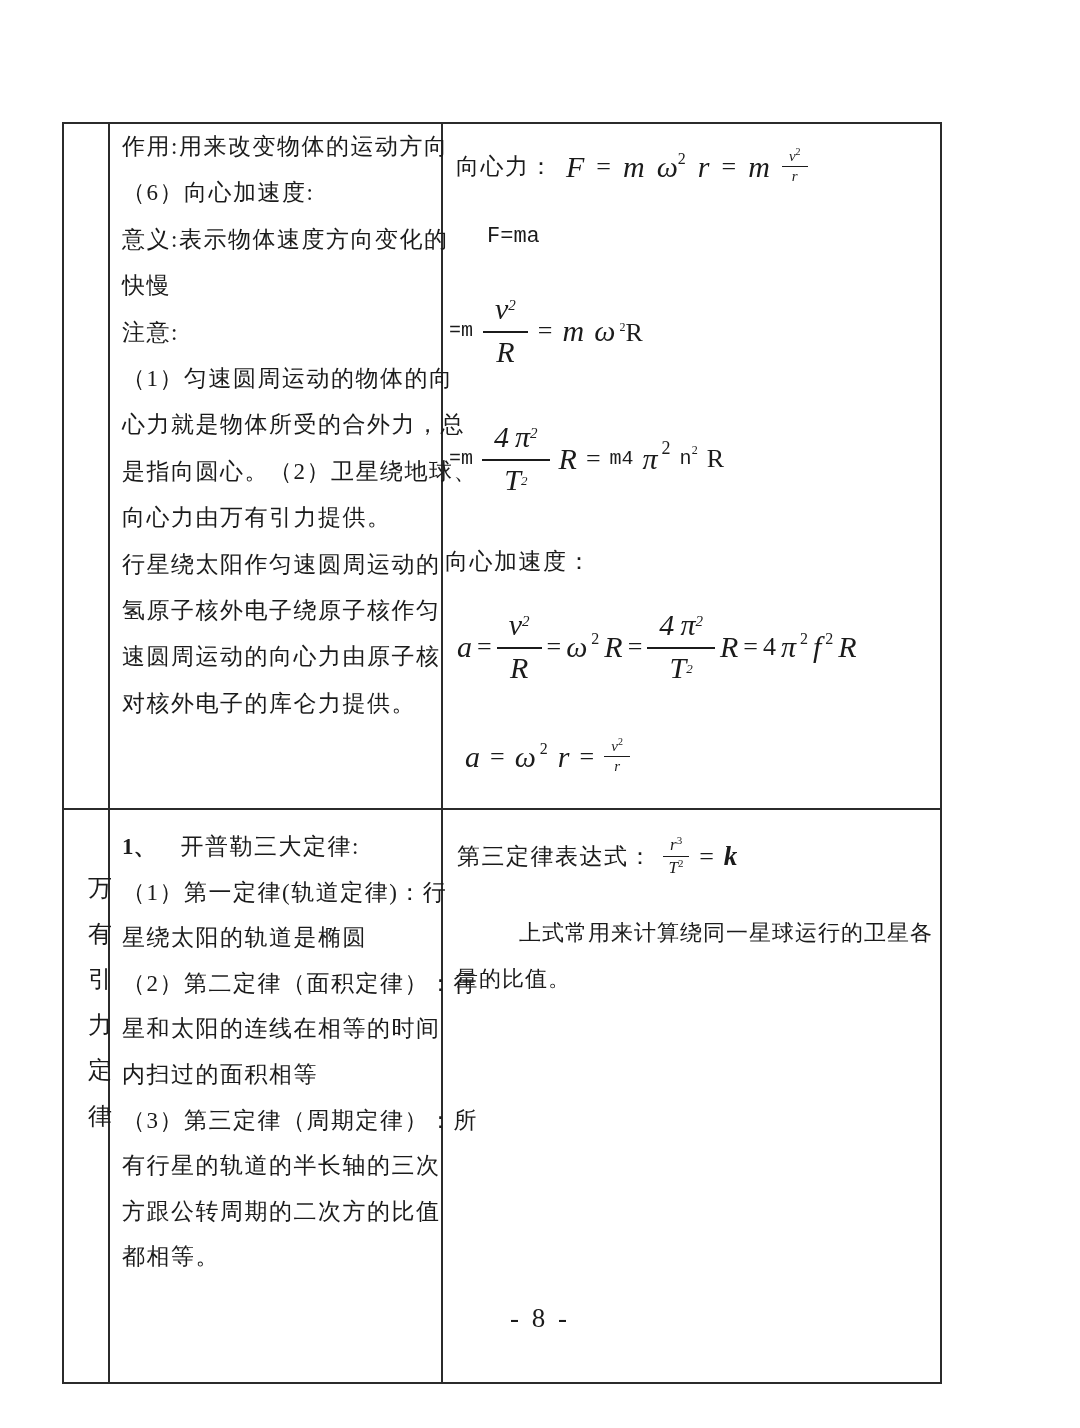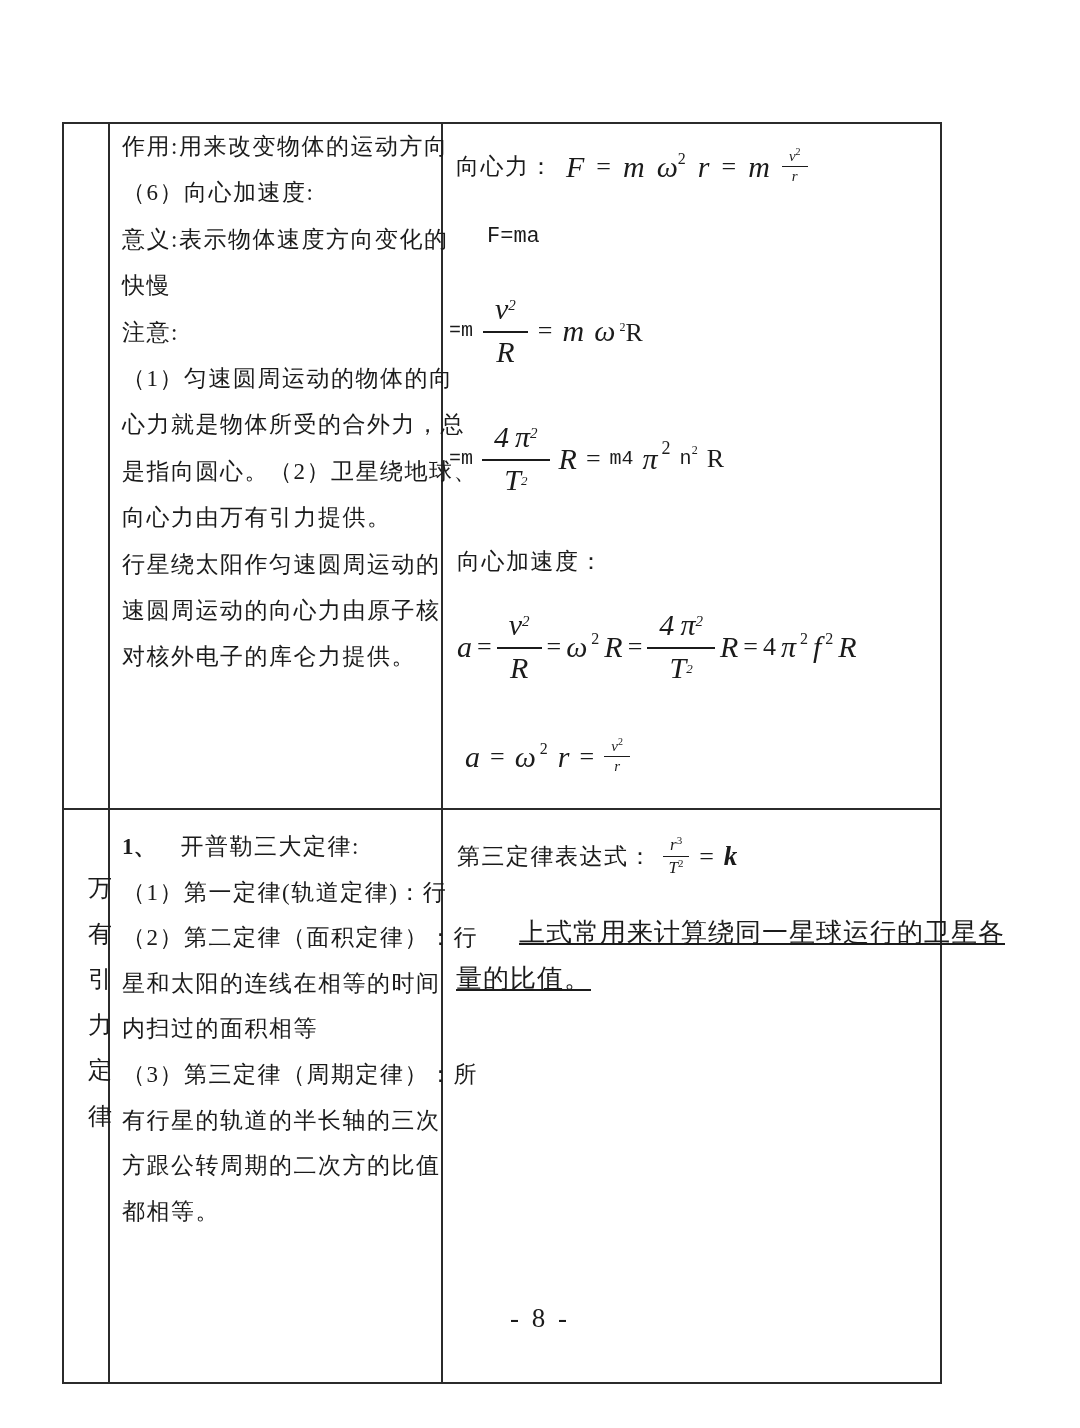--- a/index.html
+++ b/index.html
@@ -64,28 +64,28 @@
   .sfrac17 { font-size:17px; }
   .sfrac17 .ssup { font-size:11px; }
 
   .kvar { font-style:italic; font-size:27px; font-weight:600; }
 
   
   .fl1 { top:24px;  left:13px; column-gap:12px; }
   .fl2 { top:100px; left:14px;margin-left:30px; }
   .fl3 { top:168px; left:6px;  column-gap:10px; }
   .fl4 { top:296px; left:6px;  column-gap:9px; }
-  .fl5 { top:422px; left:14px;font-family:Liberation Mono, monospace; }
+  .fl5 { top:422px; left:2px;font-family:Liberation Mono, monospace; }
   .fl6 { top:484px; left:14px; column-gap:5px; }
   .fl7 { top:614px; left:22px; column-gap:10px; }
 
   
   .gl1 { top:25px; left:14px; column-gap:10px; }
   .para { position:absolute; top:100px; left:13px; }
-  .para .pline { height:45.5px; line-height:45.5px; white-space:nowrap; font-size:26px; letter-spacing:1px;text-decoration:underline; }
+  .para .pline { height:45.5px; line-height:45.5px; white-space:nowrap; font-size:22px; letter-spacing:1px; }
   .para .p1 { text-indent:63px; }
 
   
   .pagenum {
     position:absolute; left:0; top:1303px; width:1080px;
     text-align:center; font-size:27px; letter-spacing:3px;
   }
 </style>
 </head>
 <body>
@@ -101,20 +101,21 @@
           <div class="cnline">作用:用来改变物体的运动方向</div>
           <div class="cnline">（6）向心加速度:</div>
           <div class="cnline">意义:表示物体速度方向变化的</div>
           <div class="cnline">快慢</div>
           <div class="cnline">注意:</div>
           <div class="cnline">（1）匀速圆周运动的物体的向</div>
           <div class="cnline">心力就是物体所受的合外力，总</div>
           <div class="cnline">是指向圆心。（2）卫星绕地球、</div>
           <div class="cnline">向心力由万有引力提供。</div>
           <div class="cnline">行星绕太阳作匀速圆周运动的</div>
+          <div class="cnline">氢原子核外电子绕原子核作匀</div>
           <div class="cnline">速圆周运动的向心力由原子核</div>
           <div class="cnline">对核外电子的库仑力提供。</div>
         </div>
     </div>
 
     <div class="cell bB">
 
       <div class="fline fl1">
         <span class="cn">向心力：</span>
         <span class="iv">F</span>
@@ -210,20 +211,21 @@
         </div>
     </div>
 
     <div class="cell bR notes-pad">
       <div class="row2-lines" style="padding-top:14px;">
         <div class="cnline">
           <span class="knum">1、</span><span>开普勒三大定律:</span>
         </div>
         <div>
             <div class="cnline">（1）第一定律(轨道定律)：行</div>
+            <div class="cnline">星绕太阳的轨道是椭圆</div>
             <div class="cnline">（2）第二定律（面积定律）：行</div>
             <div class="cnline">星和太阳的连线在相等的时间</div>
             <div class="cnline">内扫过的面积相等</div>
             <div class="cnline">（3）第三定律（周期定律）：所</div>
             <div class="cnline">有行星的轨道的半长轴的三次</div>
             <div class="cnline">方跟公转周期的二次方的比值</div>
             <div class="cnline">都相等。</div>
           </div>
       </div>
     </div>

